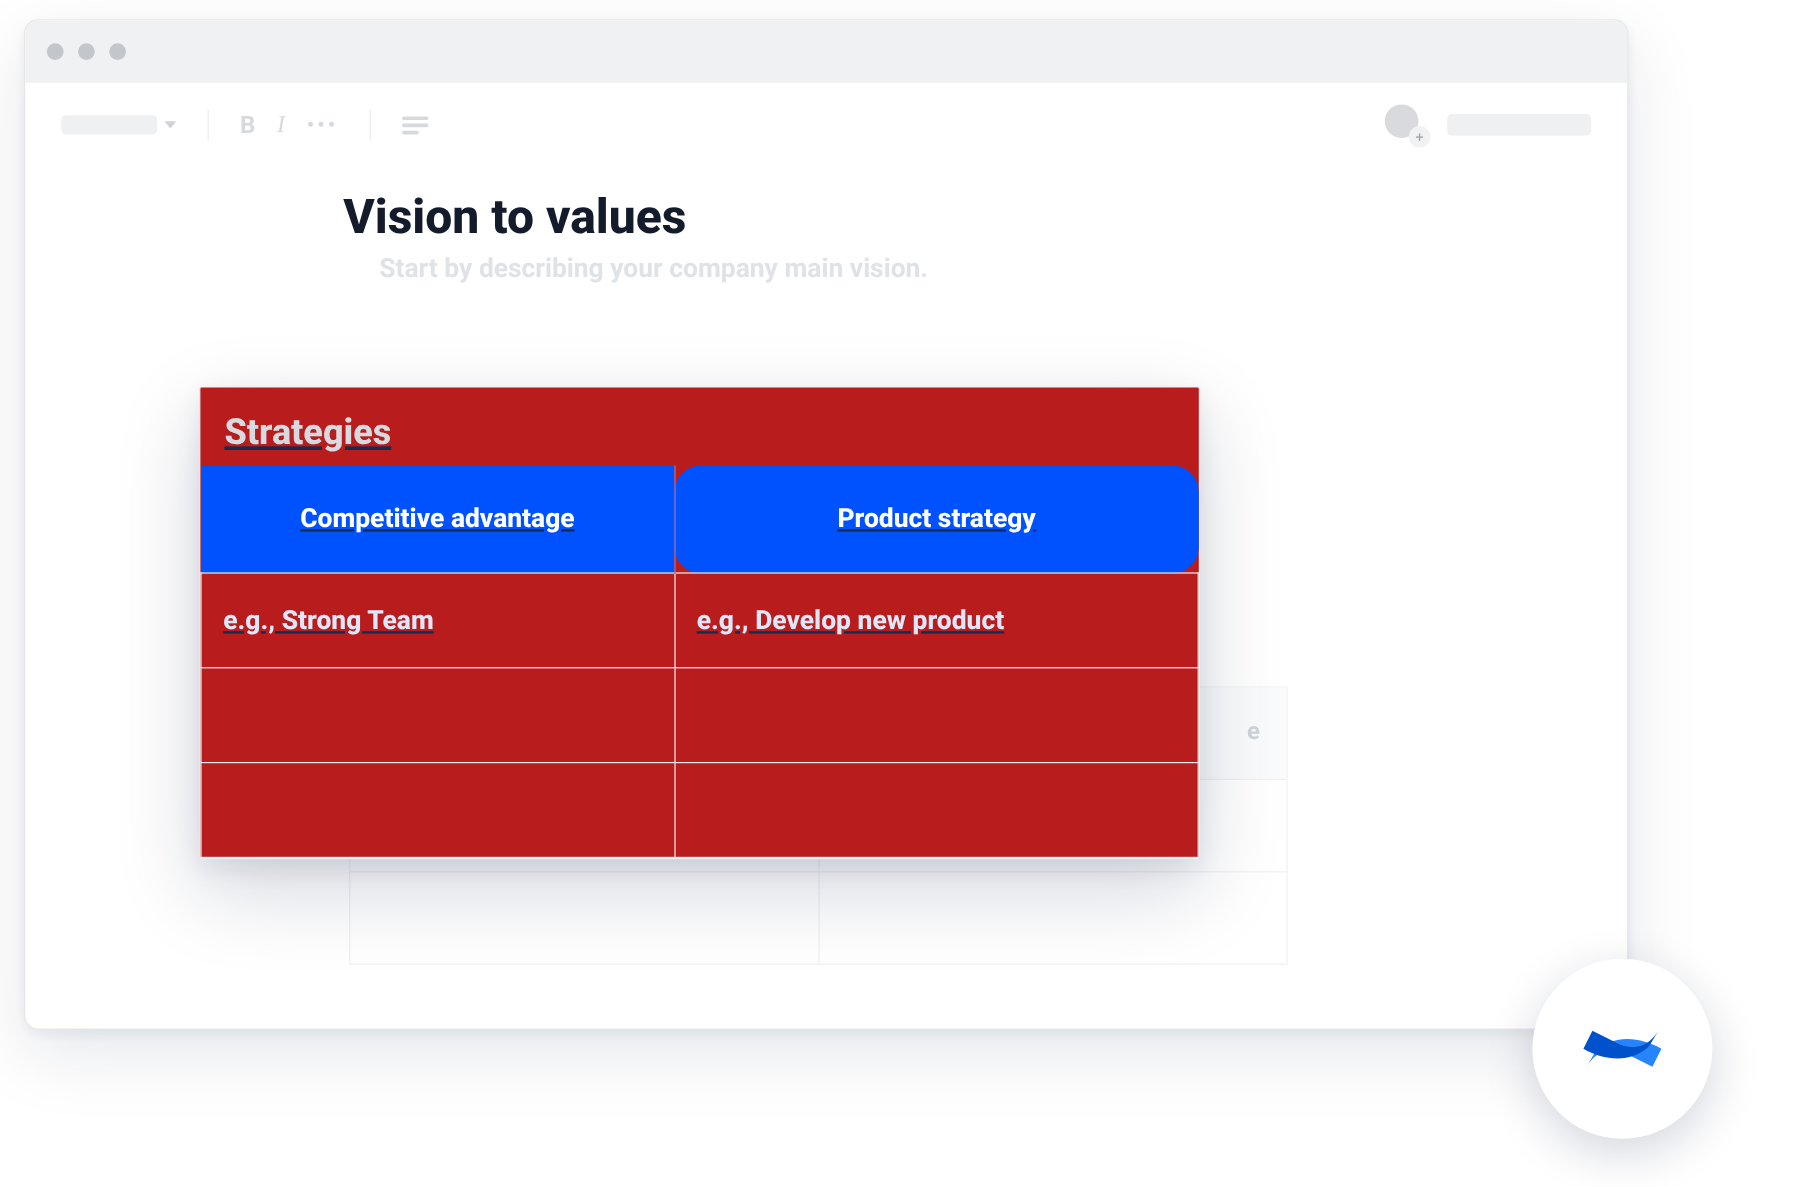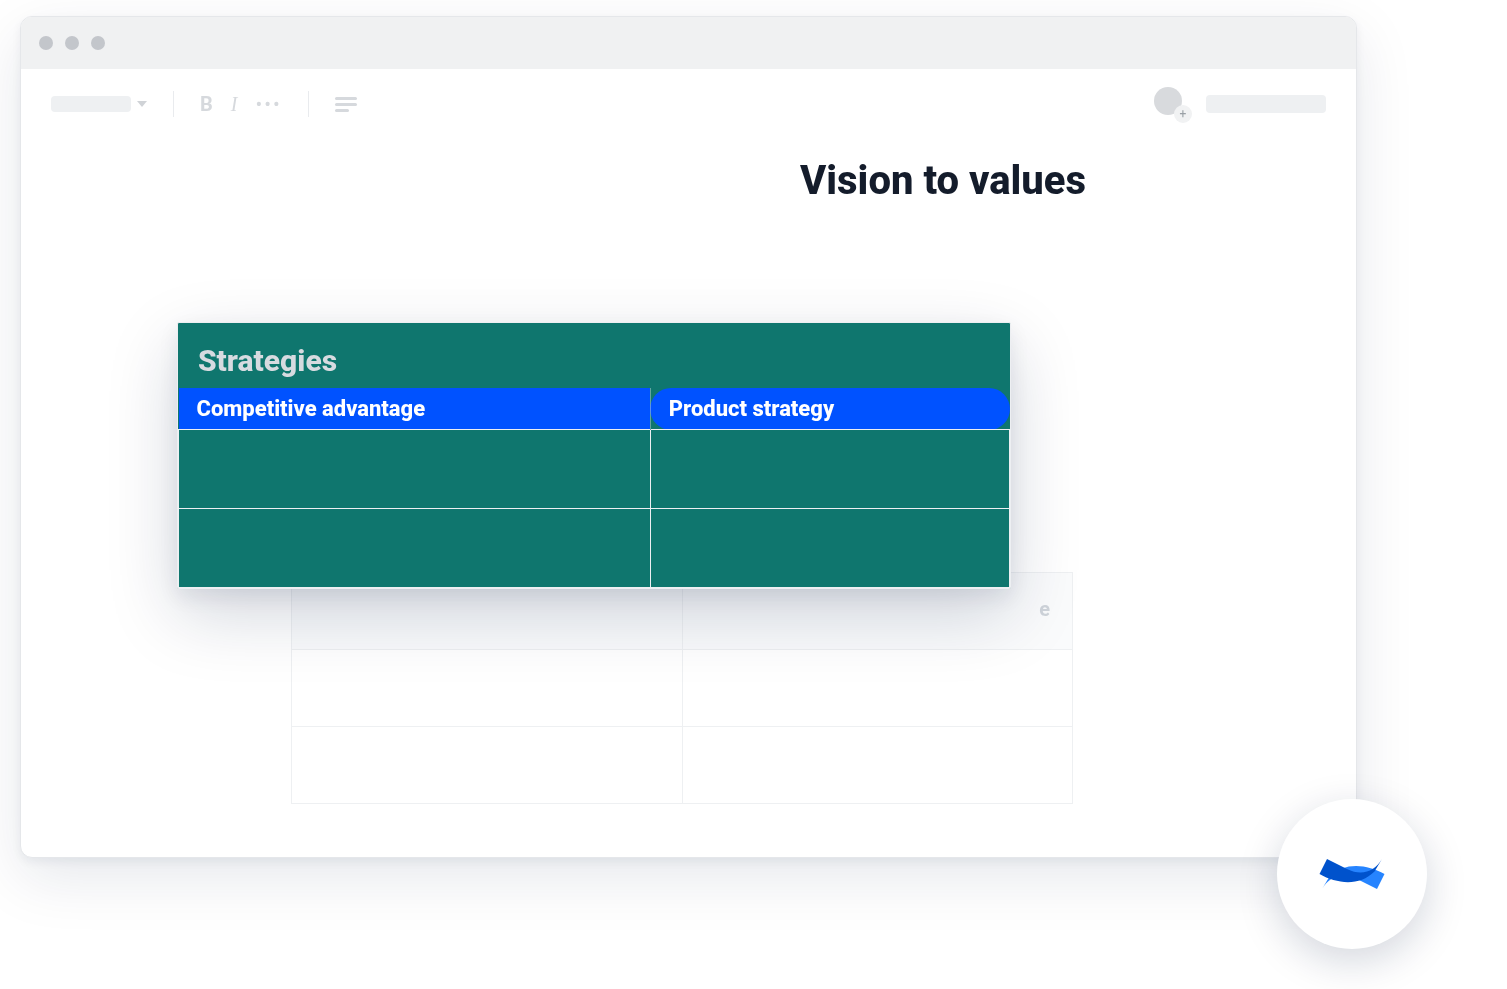--- a/index.html
+++ b/index.html
@@ -25,41 +25,42 @@
   .tb-more{color:#d6d9dd;font-size:20px;letter-spacing:2px;line-height:10px;}
   .tb-lines{display:flex;flex-direction:column;gap:3px;}
   .tb-lines span{display:block;background:#d6d9dd;border-radius:2px;width:22px;height:3px;}
   .tb-lines span:nth-child(3){width:14px;}
   .tb-right{display:flex;align-items:center;gap:18px;}
   .avatar-wrap{position:relative;width:34px;height:34px;}
   .avatar{width:28px;height:28px;border-radius:50%;background:#d8dadd;}
   .avatar-plus{position:absolute;right:-4px;bottom:-2px;width:18px;height:18px;border-radius:50%;background:#f1f2f3;display:flex;align-items:center;justify-content:center;color:#9aa0a6;font-size:12px;line-height:1;}
   .skel.long{width:120px;height:18px;}
   
-  .doc{padding:0 30px;text-align:right;}
+  .doc{padding:0 30px;}
   .doc-inner{margin-left:235px;max-width:800px;}
   .h1{font-size:40px;font-weight:800;color:#141c2b;margin:18px 0 8px 0;}
   .h2{font-size:26px;font-weight:800;color:#141c2b;margin:18px 0 4px 0;}
   .hint{font-size:22px;font-weight:700;color:#dfe3e8;margin:6px 0 0 30px;}
   
   .bg-table{position:absolute;left:270px;top:555px;width:780px;border:1px solid #eef0f2;}
   .bg-table .bg-row{display:flex;height:76px;}
   .bg-table .bg-row + .bg-row{border-top:1px solid #eef0f2;}
   .bg-table .bg-cell{flex:1;padding:24px 22px;color:#cfd4da;font-weight:700;font-size:20px;}
   .bg-table .bg-cell + .bg-cell{border-left:1px solid #eef0f2;}
   .bg-table .bg-head{background:#fafbfc;}
   
   .card{
-    position:absolute;left:177px;top:322px;width:832px;
-    background:#0f766e;border:1px solid #edeff2;border-radius:2px;
+    position:absolute;left:166px;top:322px;width:832px;
+    background:#b91c1c;border:1px solid #edeff2;border-radius:2px;
     box-shadow:0 25px 70px rgba(9,30,66,0.18),0 8px 20px rgba(9,30,66,0.08);
+    text-decoration:underline;
   }
   .card-title{font-size:30px;font-weight:800;color:#d7dbe0;padding:20px 20px 10px 20px;}
   .tbl{width:100%;border-collapse:collapse;}
-  .tbl th{background:#0052ff;color:#fff;font-size:22px;font-weight:800;text-align:left;padding:8px 18px;}
+  .tbl th{background:#0052ff;color:#fff;font-size:22px;font-weight:800;text-align:center;padding:32px 18px;}
   .tbl th + th{border-left:1px solid rgba(255,255,255,0.35);border-radius:22px;}
   .tbl td{border:1px solid #edeff2;padding:24px 18px;height:30px;font-size:22px;font-weight:800;color:#dde7f9;}
   
   .badge{
     position:absolute;right:80px;bottom:40px;width:150px;height:150px;border-radius:50%;
     background:#fff;box-shadow:0 12px 40px rgba(9,30,66,0.18);
     display:flex;align-items:center;justify-content:center;
   }
 </style>
 </head>
@@ -96,20 +97,21 @@
           <div class="avatar"></div>
           <div class="avatar-plus">+</div>
         </div>
         <span class="skel long"></span>
       </div>
     </div>
 
     <div class="doc">
       <div class="doc-inner">
         <div class="h1">Vision to values</div>
+        <div class="hint">Start by describing your company main vision.</div>
       </div>
     </div>
 
     <div class="bg-table">
       <div class="bg-row bg-head">
         <div class="bg-cell"></div>
         <div class="bg-cell" style="text-align:right">e</div>
       </div>
       <div class="bg-row">
         <div class="bg-cell"></div>
@@ -126,20 +128,24 @@
     <div class="card-title">Strategies</div>
     <table class="tbl">
       <thead>
         <tr>
           <th>Competitive advantage</th>
           <th>Product strategy</th>
         </tr>
       </thead>
       <tbody>
         <tr>
+          <td>e.g., Strong Team</td>
+          <td>e.g., Develop new product</td>
+        </tr>
+        <tr>
           <td></td>
           <td></td>
         </tr>
         <tr>
           <td></td>
           <td></td>
         </tr>
       </tbody>
     </table>
   </div>

